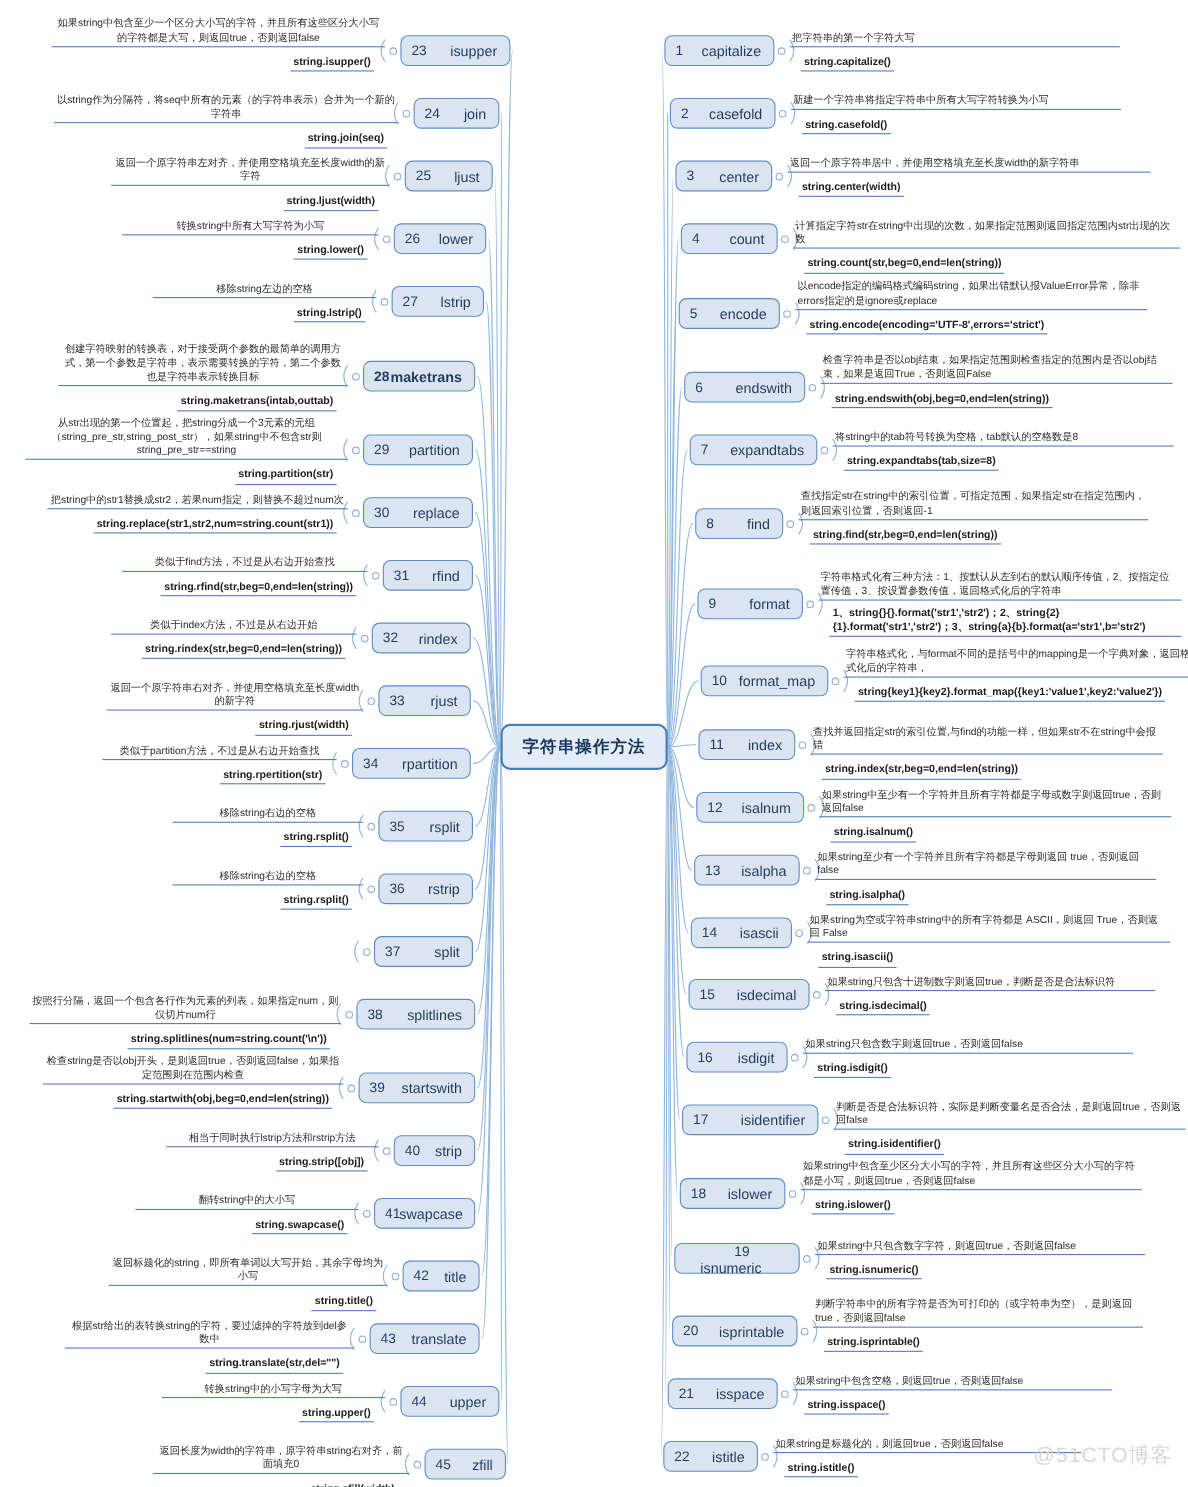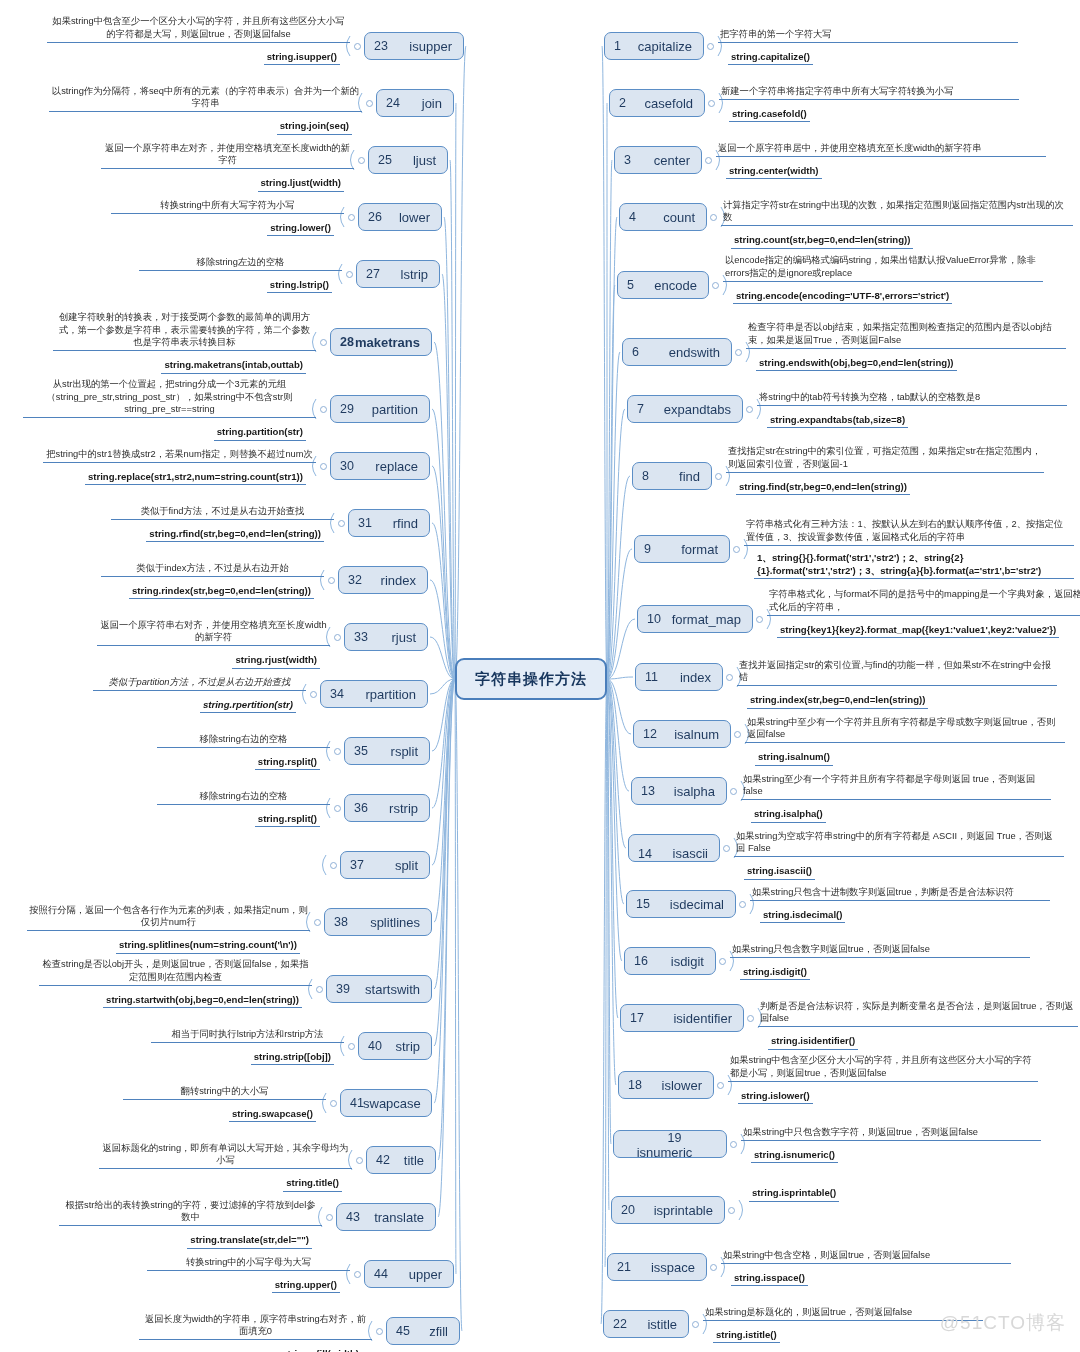--- a/index.html
+++ b/index.html
@@ -358,21 +358,21 @@
           <span class="num">13</span>
           <span class="nm">isalpha</span>
         </div>
         <div class="knob" style="left: 730px;"></div>
         <div class="leaf r" style="width: 310px; top: -4.5px; left: 741px;">
           <div class="desc">如果string至少有一个字符并且所有字符都是字母则返回 true，否则返回false</div>
           <div class="codewrap"><span class="code">string.isalpha()</span></div>
         </div>
       </div>
       <div class="row" style="top: 834px; left: 0px; width: 1080px;">
-        <div class="node" style="left: 628px; width: 92px; align-items: flex-end;">
+        <div class="node" style="left: 628px; width: 92px;">
           <span class="num">14</span>
           <span class="nm">isascii</span>
         </div>
         <div class="knob" style="left: 723px;"></div>
         <div class="leaf r" style="width: 330px; top: -4.5px; left: 734px;">
           <div class="desc">如果string为空或字符串string中的所有字符都是 ASCII，则返回 True，否则返回 False</div>
           <div class="codewrap"><span class="code">string.isascii()</span></div>
         </div>
       </div>
       <div class="row" style="top: 890px; left: 0px; width: 1080px;">
@@ -430,20 +430,21 @@
           <div class="codewrap"><span class="code">string.isnumeric()</span></div>
         </div>
       </div>
       <div class="row" style="top: 1196px; left: 0px; width: 1080px;">
         <div class="node" style="left: 611px; width: 114px;">
           <span class="num">20</span>
           <span class="nm">isprintable</span>
         </div>
         <div class="knob" style="left: 728px;"></div>
         <div class="leaf r" style="width: 300px; top: -17px; left: 739px;">
+          <div class="desc">判断字符串中的所有字符是否为可打印的（或字符串为空），是则返回true，否则返回false</div>
           <div class="codewrap"><span class="code">string.isprintable()</span></div>
         </div>
       </div>
       <div class="row" style="top: 1253px; left: 0px; width: 1080px;">
         <div class="node" style="left: 607px; width: 100px;">
           <span class="num">21</span>
           <span class="nm">isspace</span>
         </div>
         <div class="knob" style="left: 710px;"></div>
         <div class="leaf r" style="width: 290px; top: -4.5px; left: 721px;">
@@ -584,21 +585,21 @@
           <div class="desc">返回一个原字符串右对齐，并使用空格填充至长度width的新字符</div>
           <div class="codewrap"><span class="code">string.rjust(width)</span></div>
         </div>
       </div>
       <div class="row" style="top: 680px; left: 0px; width: 1080px;">
         <div class="node" style="left: 320px; width: 108px;">
           <span class="num">34</span>
           <span class="nm">rpartition</span>
         </div>
         <div class="knob" style="left: 310px;"></div>
-        <div class="leaf l" style="width: 260px; top: -4.5px; left: 46px; font-style: italic;">
+        <div class="leaf l" style="width: 260px; top: -4.5px; left: 46px;">
           <div class="desc">类似于partition方法，不过是从右边开始查找</div>
           <div class="codewrap"><span class="code">string.rpertition(str)</span></div>
         </div>
       </div>
       <div class="row" style="top: 737px; left: 0px; width: 1080px;">
         <div class="node" style="left: 344px; width: 86px;">
           <span class="num">35</span>
           <span class="nm">rsplit</span>
         </div>
         <div class="knob" style="left: 334px;"></div>

